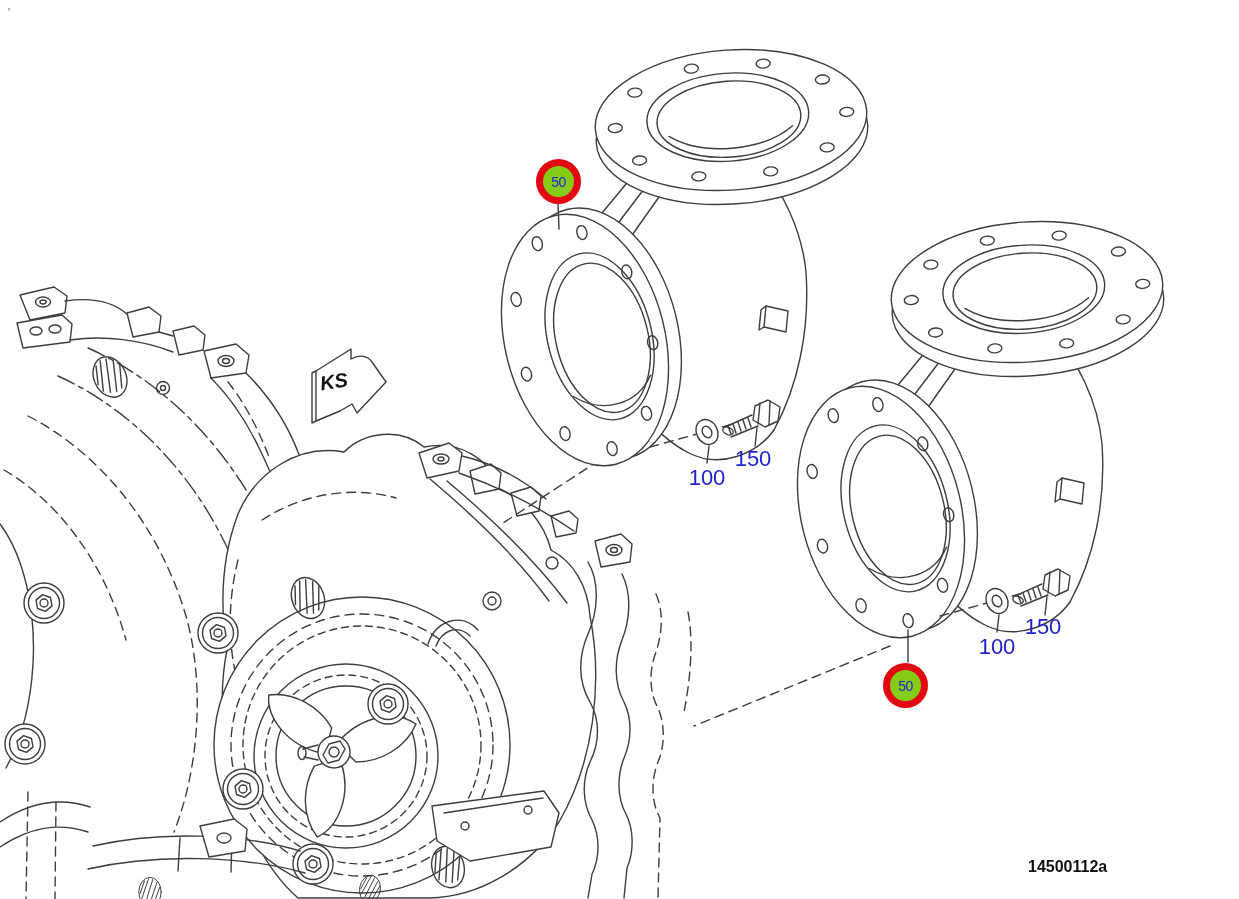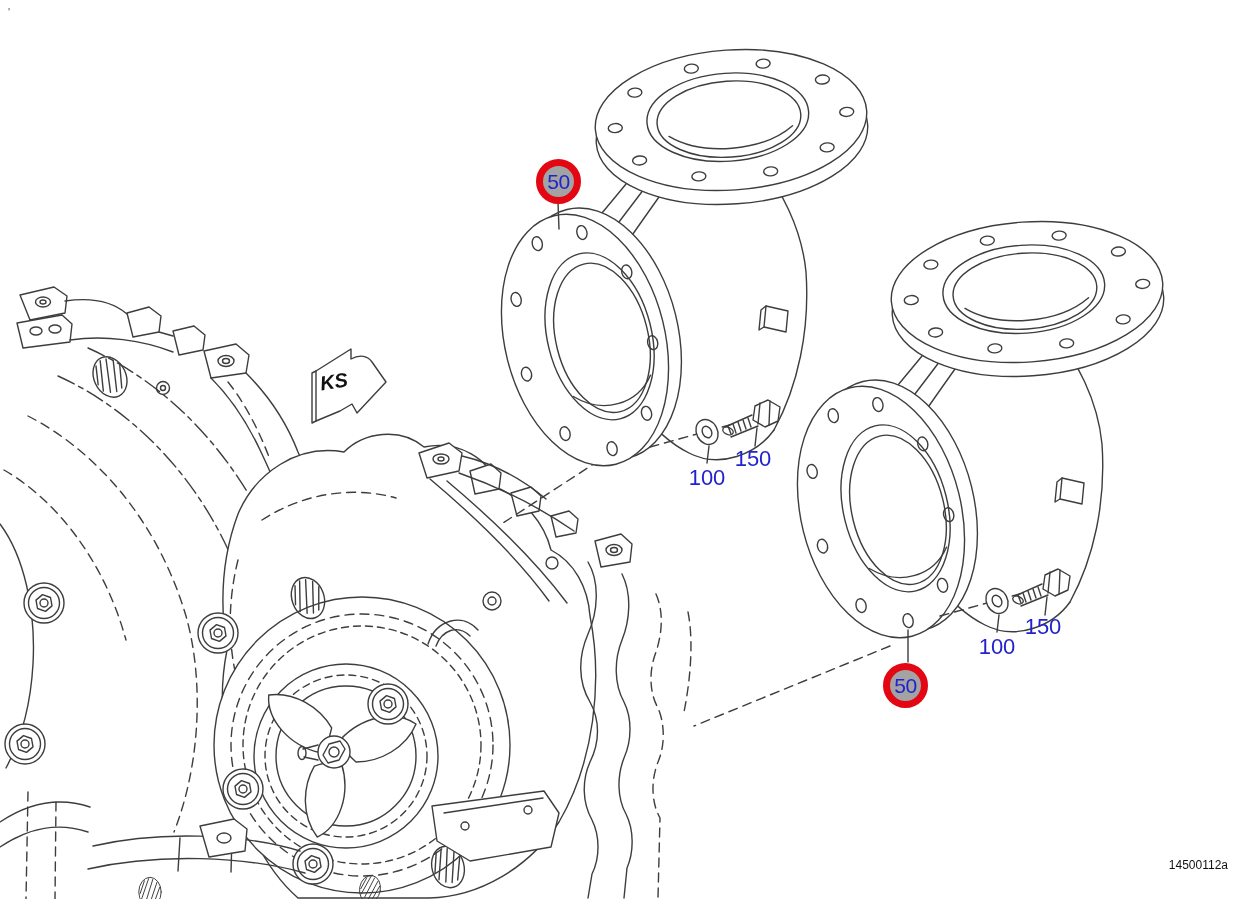--- a/index.html
+++ b/index.html
@@ -10,29 +10,29 @@
   .stage{position:relative;width:1239px;height:899px;background:var(--background);
          overflow:hidden;font-family:"Liberation Sans",sans-serif;}
   svg.art{position:absolute;left:0;top:0;}
   svg.art *{stroke:var(--line);fill:none;stroke-width:1.4;stroke-linecap:round;stroke-linejoin:round;}
   svg.art .w{fill:#fff;}
   svg.art .nw{fill:#fff;stroke:none;}
   svg.art .dash{stroke-dasharray:9 6;}
   svg.art .dash2{stroke-dasharray:7 5;}
   svg.art .cl{stroke-dasharray:18 5 5 5;}
   .bubble{position:absolute;width:31px;height:31px;border:7px solid var(--callout_ring);
-          border-radius:50%;background:#a3a3a3;color:var(--callout_text);
+          border-radius:50%;background:#84cc16;color:var(--callout_text);
           display:flex;align-items:center;justify-content:center;
-          font-size:21px;letter-spacing:-0.5px;z-index:3;}
+          font-size:14px;letter-spacing:-0.5px;z-index:3;}
   .num{position:absolute;color:var(--callout_text);font-size:22px;width:46px;
        text-align:center;z-index:3;}
   .ks{position:absolute;left:320px;top:369px;width:46px;color:#111;
       font-size:20px;font-weight:bold;font-style:italic;transform:rotate(-9deg);z-index:3;}
-  .doc{position:absolute;left:1028px;top:858px;width:200px;text-align:right;
-       color:var(--doc_text);font-size:12px;font-weight:normal;z-index:3;}
+  .doc{position:absolute;left:1028px;top:858px;width:200px;
+       color:var(--doc_text);font-size:16px;font-weight:bold;z-index:3;}
   .corner{position:absolute;left:8px;top:6px;font-size:11px;color:#555;z-index:3;}
 </style>
 </head>
 <body>
 
 <div class="stage">
 
 <svg class="art" width="1239" height="899" viewBox="0 0 1239 899">
   <defs>
 

